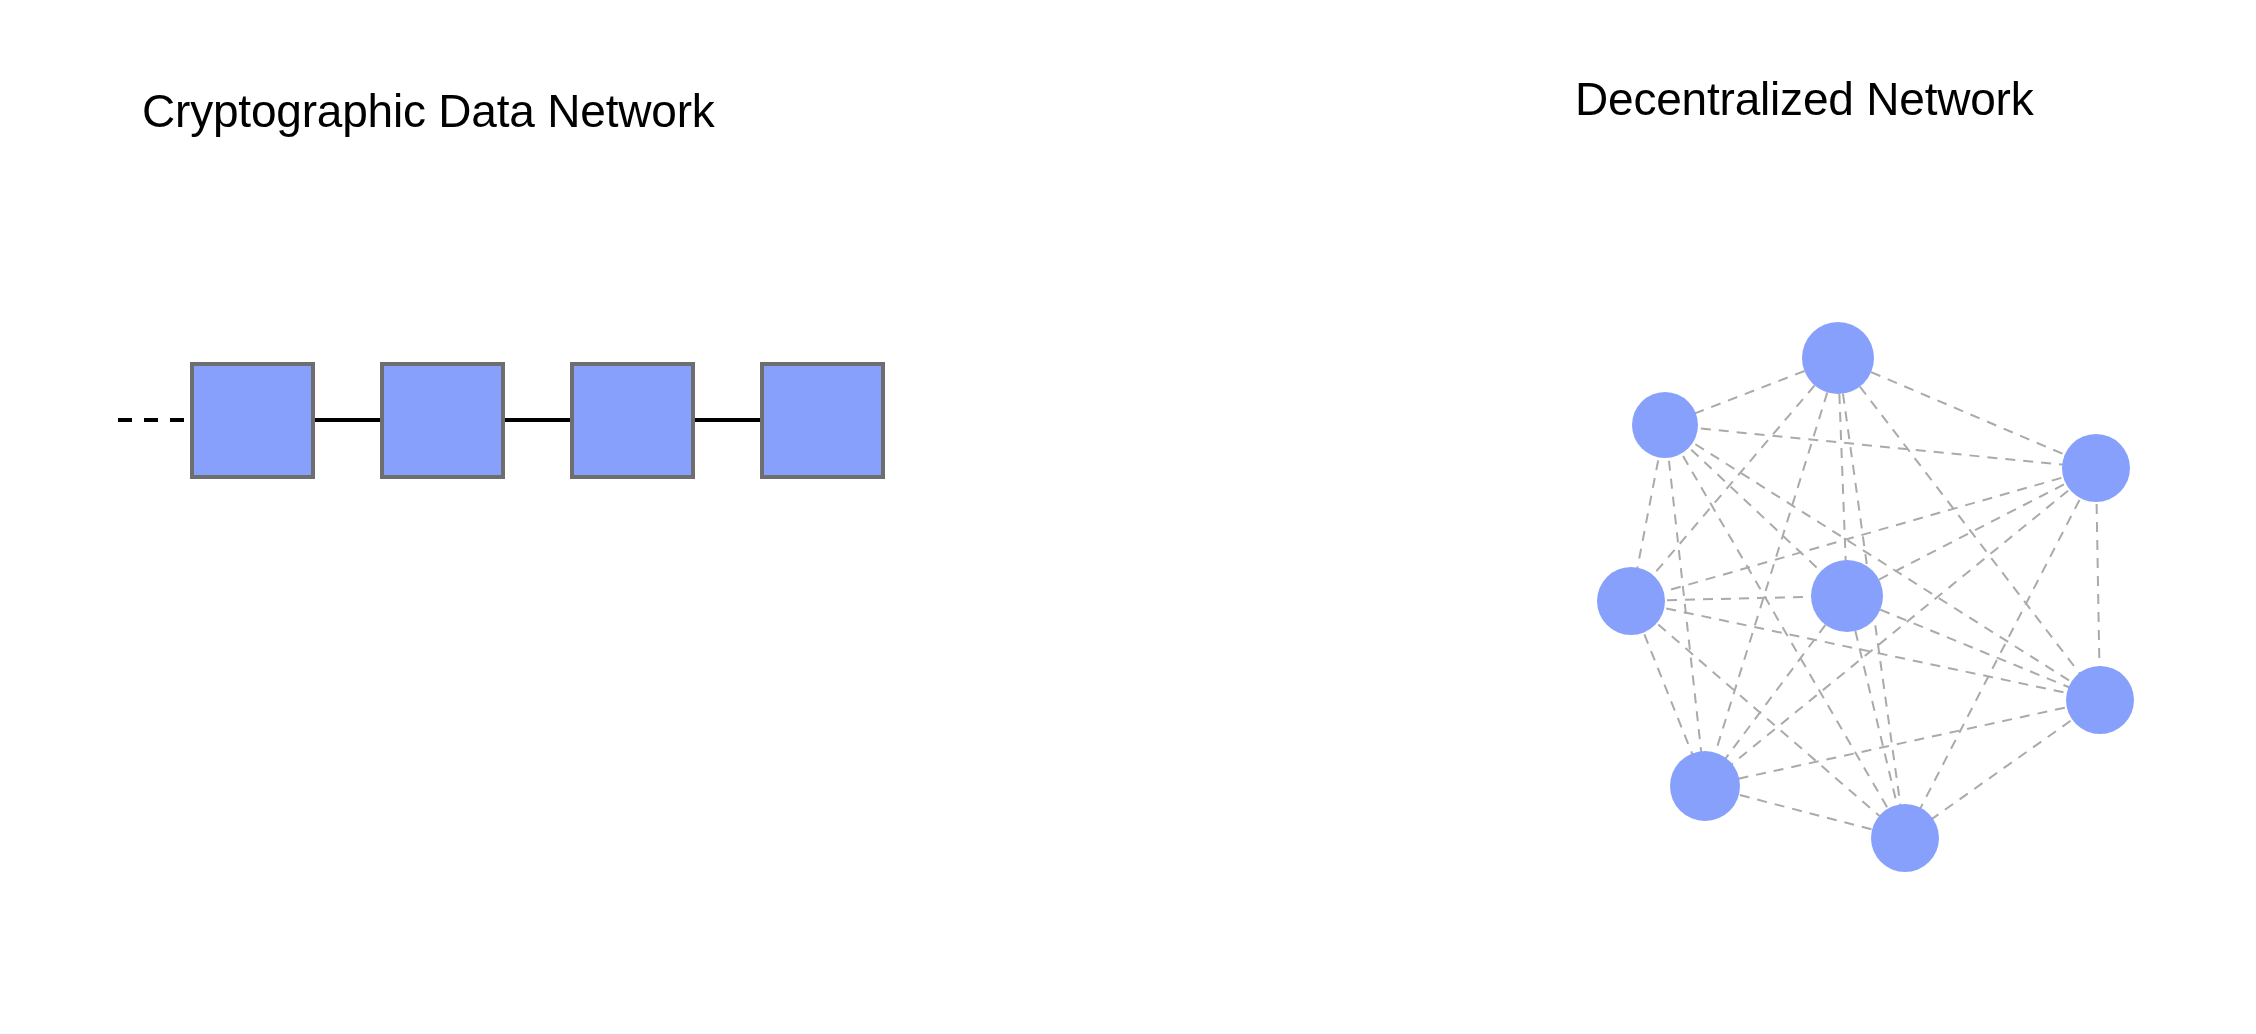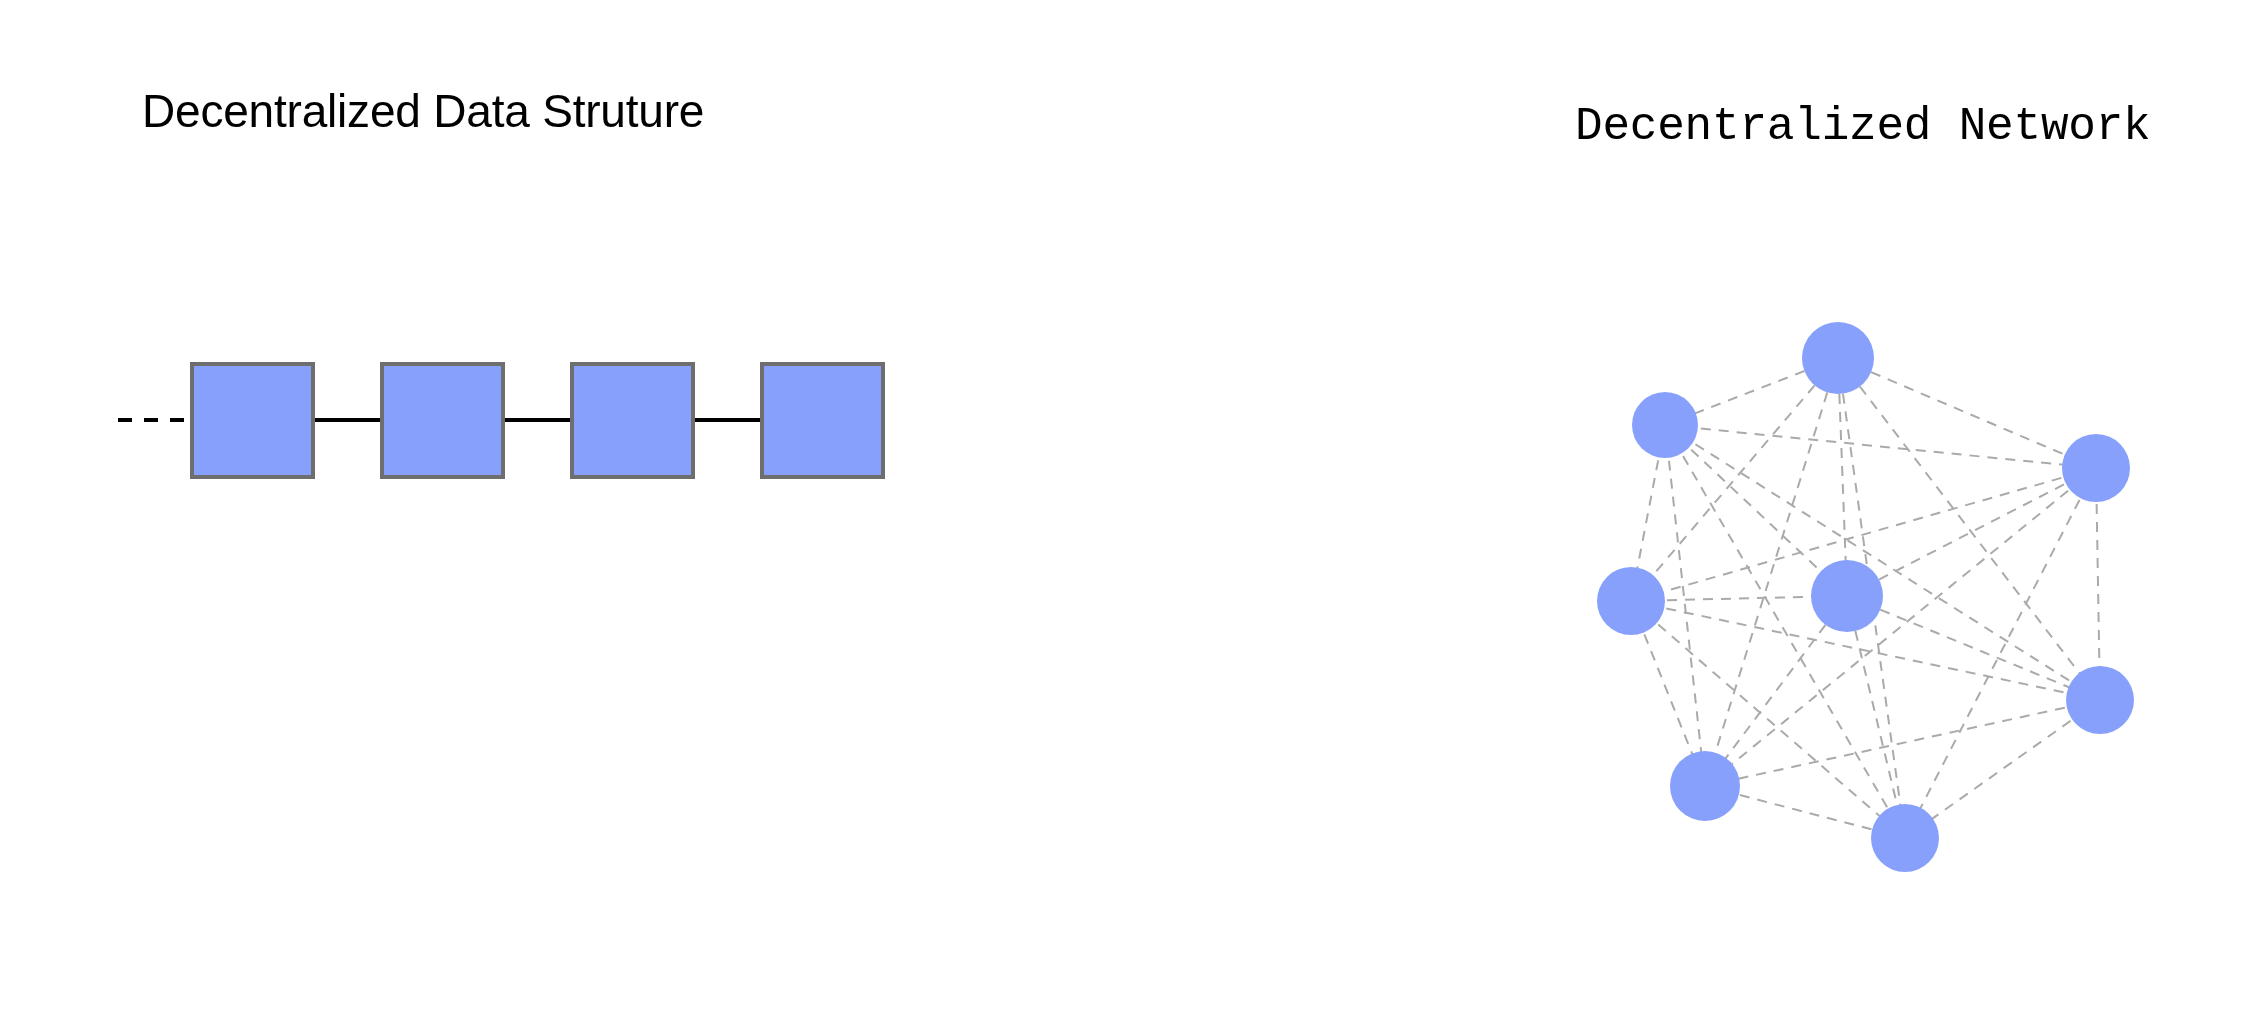--- a/index.html
+++ b/index.html
@@ -33,38 +33,38 @@
     position: absolute;
     font-family: "Liberation Sans", sans-serif;
     font-size: 46px;
     font-weight: 400;
     color: #000000;
     white-space: nowrap;
     letter-spacing: -0.2px;
     line-height: 1;
   }
   #title-blockchain { left: 142px; top: 88px; }
-  #title-network    { left: 447px; top: 104px; font-family: Liberation Mono, monospace; }
+  #title-network    { left: 447px; top: 76px; }
 
   .diagram-svg {
     position: absolute;
     left: 0;
     top: 0;
     width: 1128px;
     height: 1034px;
     overflow: visible;
   }
 </style>
 </head>
 <body>
 
 <div id="canvas">
 
   <div class="panel" id="panel-blockchain">
-    <div class="panel-title" id="title-blockchain">Decentralized Data Struture</div>
+    <div class="panel-title" id="title-blockchain">Cryptographic Data Network</div>
     <svg class="diagram-svg" id="svg-blockchain" viewBox="0 0 1128 1034">
         <line x1="118" y1="420" x2="192" y2="420" stroke="#000000" stroke-width="4" stroke-dasharray="14 12" stroke-linecap="butt"></line>
         <line x1="313" y1="420" x2="382" y2="420" stroke="#000000" stroke-width="4"></line>
         <line x1="503" y1="420" x2="572" y2="420" stroke="#000000" stroke-width="4"></line>
         <line x1="693" y1="420" x2="762" y2="420" stroke="#000000" stroke-width="4"></line>
         <rect x="192" y="364" width="121" height="113" fill="#87A0FB" stroke="#6E6E6E" stroke-width="4"></rect>
         <rect x="382" y="364" width="121" height="113" fill="#87A0FB" stroke="#6E6E6E" stroke-width="4"></rect>
         <rect x="572" y="364" width="121" height="113" fill="#87A0FB" stroke="#6E6E6E" stroke-width="4"></rect>
         <rect x="762" y="364" width="121" height="113" fill="#87A0FB" stroke="#6E6E6E" stroke-width="4"></rect>
       </svg>

